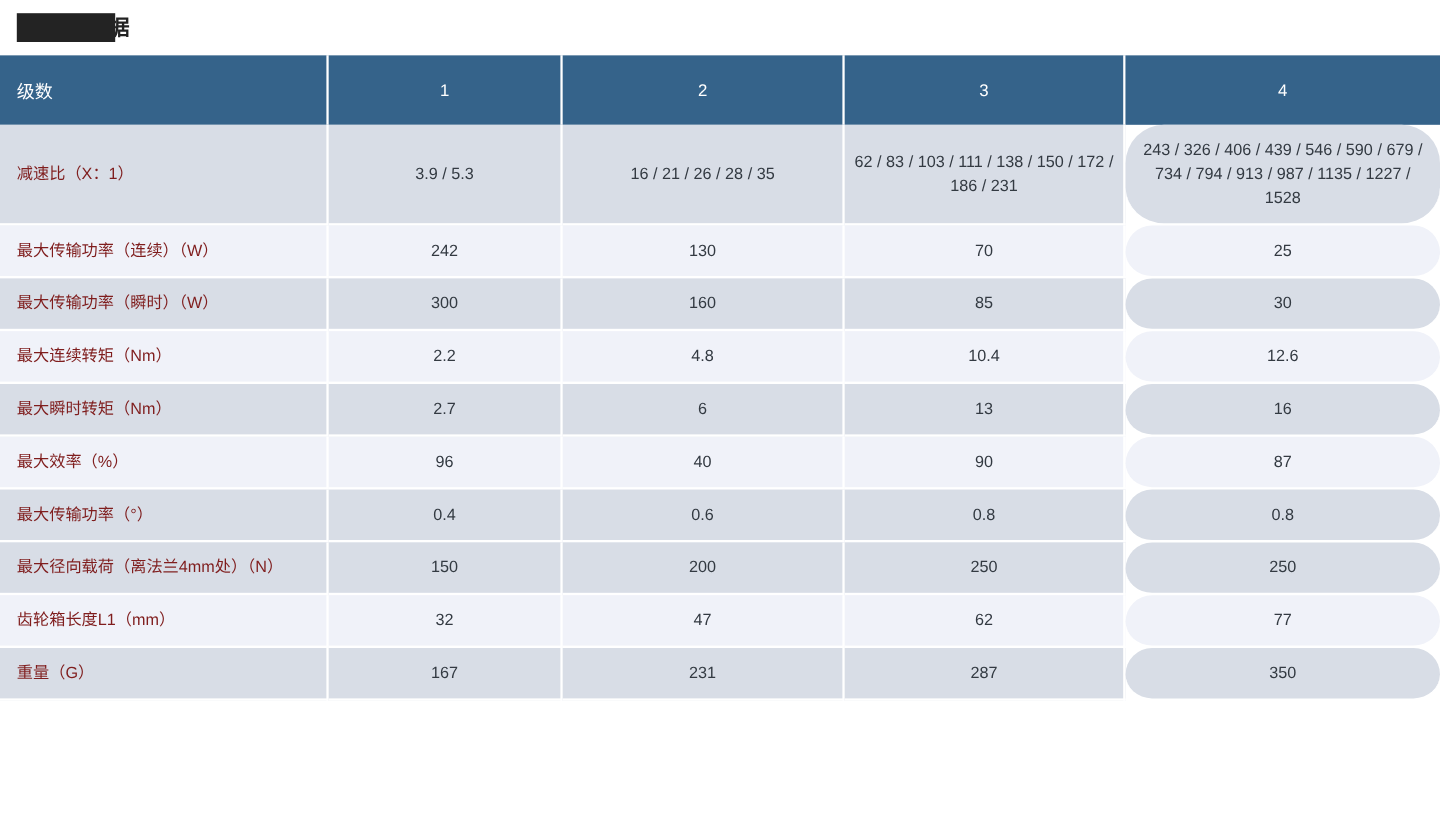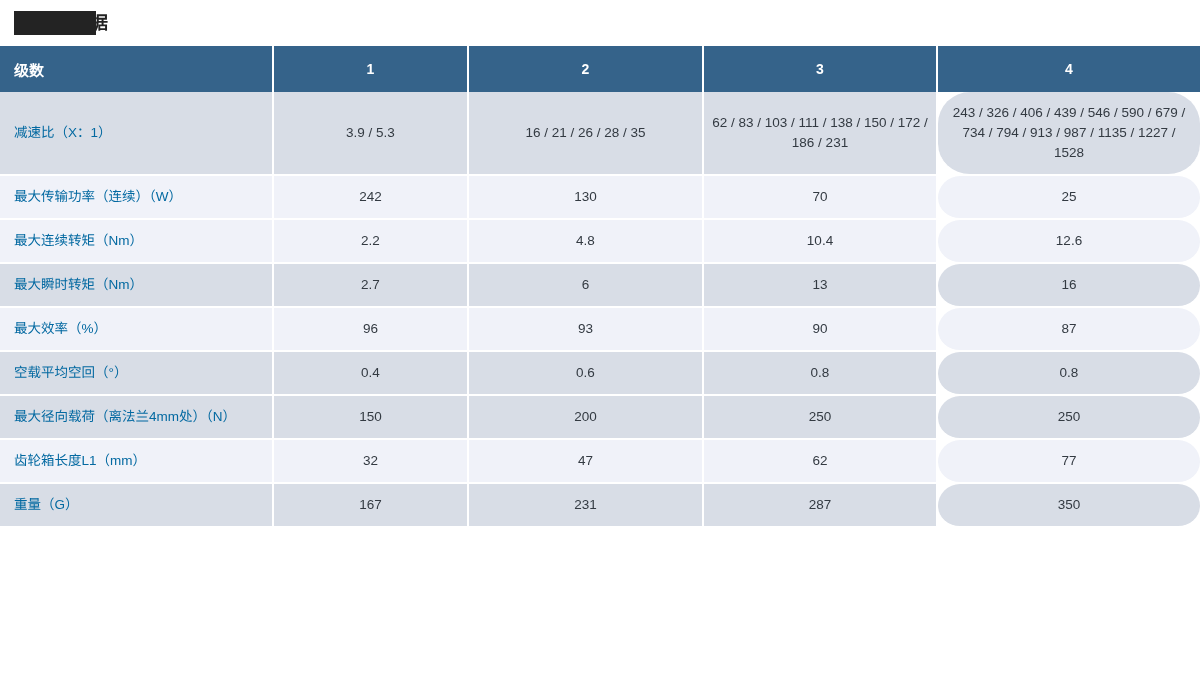--- a/index.html
+++ b/index.html
@@ -51,23 +51,23 @@
 
   col.c-label { width: 274px; }
   col.c-v1    { width: 195px; }
   col.c-v2    { width: 235px; }
   col.c-v3    { width: 234px; }
   col.c-v4    { width: 262px; }
 
   thead th {
     background: #35638a;
     color: #ffffff;
-    height: 46px;
+    height: 58px;
     font-size: 14px;
-    font-weight: bold;
+    font-weight: normal;
     padding: 0;
     border-right: 2px solid #ffffff;
     vertical-align: middle;
   }
   thead th:last-child { border-right: none; }
   thead th.h-label {
     text-align: left;
     padding-left: 14px;
     font-size: 15px;
   }
@@ -81,21 +81,21 @@
     border-bottom: 2px solid #ffffff;
     vertical-align: middle;
     line-height: 20px;
   }
   tbody td:last-child { border-right: none; border-radius: 32px; }
 
   tbody td.label-cell {
     text-align: left;
     padding-left: 14px;
     padding-right: 6px;
-    color: #0369a1;
+    color: #7f1d1d;
   }
   tbody td.value-cell {
     text-align: center;
   }
 
   tbody tr.row-dark td  { background: #d8dde6; }
   tbody tr.row-light td { background: #f0f2f9; }
 
   tbody tr.row-tall td { height: 62px; }
   tbody tr td { height: 22px; }
@@ -133,43 +133,50 @@
         <td class="value-cell">62 / 83 / 103 / 111 / 138 / 150 / 172 / 186 / 231</td>
         <td class="value-cell">243 / 326 / 406 / 439 / 546 / 590 / 679 / 734 / 794 / 913 / 987 / 1135 / 1227 / 1528</td>
       </tr>
       <tr class="row-light">
         <td class="label-cell">最大传输功率（连续）（W）</td>
         <td class="value-cell">242</td>
         <td class="value-cell">130</td>
         <td class="value-cell">70</td>
         <td class="value-cell">25</td>
       </tr>
+      <tr class="row-dark">
+        <td class="label-cell">最大传输功率（瞬时）（W）</td>
+        <td class="value-cell">300</td>
+        <td class="value-cell">160</td>
+        <td class="value-cell">85</td>
+        <td class="value-cell">30</td>
+      </tr>
       <tr class="row-light">
         <td class="label-cell">最大连续转矩（Nm）</td>
         <td class="value-cell">2.2</td>
         <td class="value-cell">4.8</td>
         <td class="value-cell">10.4</td>
         <td class="value-cell">12.6</td>
       </tr>
       <tr class="row-dark">
         <td class="label-cell">最大瞬时转矩（Nm）</td>
         <td class="value-cell">2.7</td>
         <td class="value-cell">6</td>
         <td class="value-cell">13</td>
         <td class="value-cell">16</td>
       </tr>
       <tr class="row-light">
         <td class="label-cell">最大效率（%）</td>
         <td class="value-cell">96</td>
-        <td class="value-cell">93</td>
+        <td class="value-cell">40</td>
         <td class="value-cell">90</td>
         <td class="value-cell">87</td>
       </tr>
       <tr class="row-dark">
-        <td class="label-cell">空载平均空回（°）</td>
+        <td class="label-cell">最大传输功率（°）</td>
         <td class="value-cell">0.4</td>
         <td class="value-cell">0.6</td>
         <td class="value-cell">0.8</td>
         <td class="value-cell">0.8</td>
       </tr>
       <tr class="row-dark">
         <td class="label-cell">最大径向载荷（离法兰4mm处）（N）</td>
         <td class="value-cell">150</td>
         <td class="value-cell">200</td>
         <td class="value-cell">250</td>

